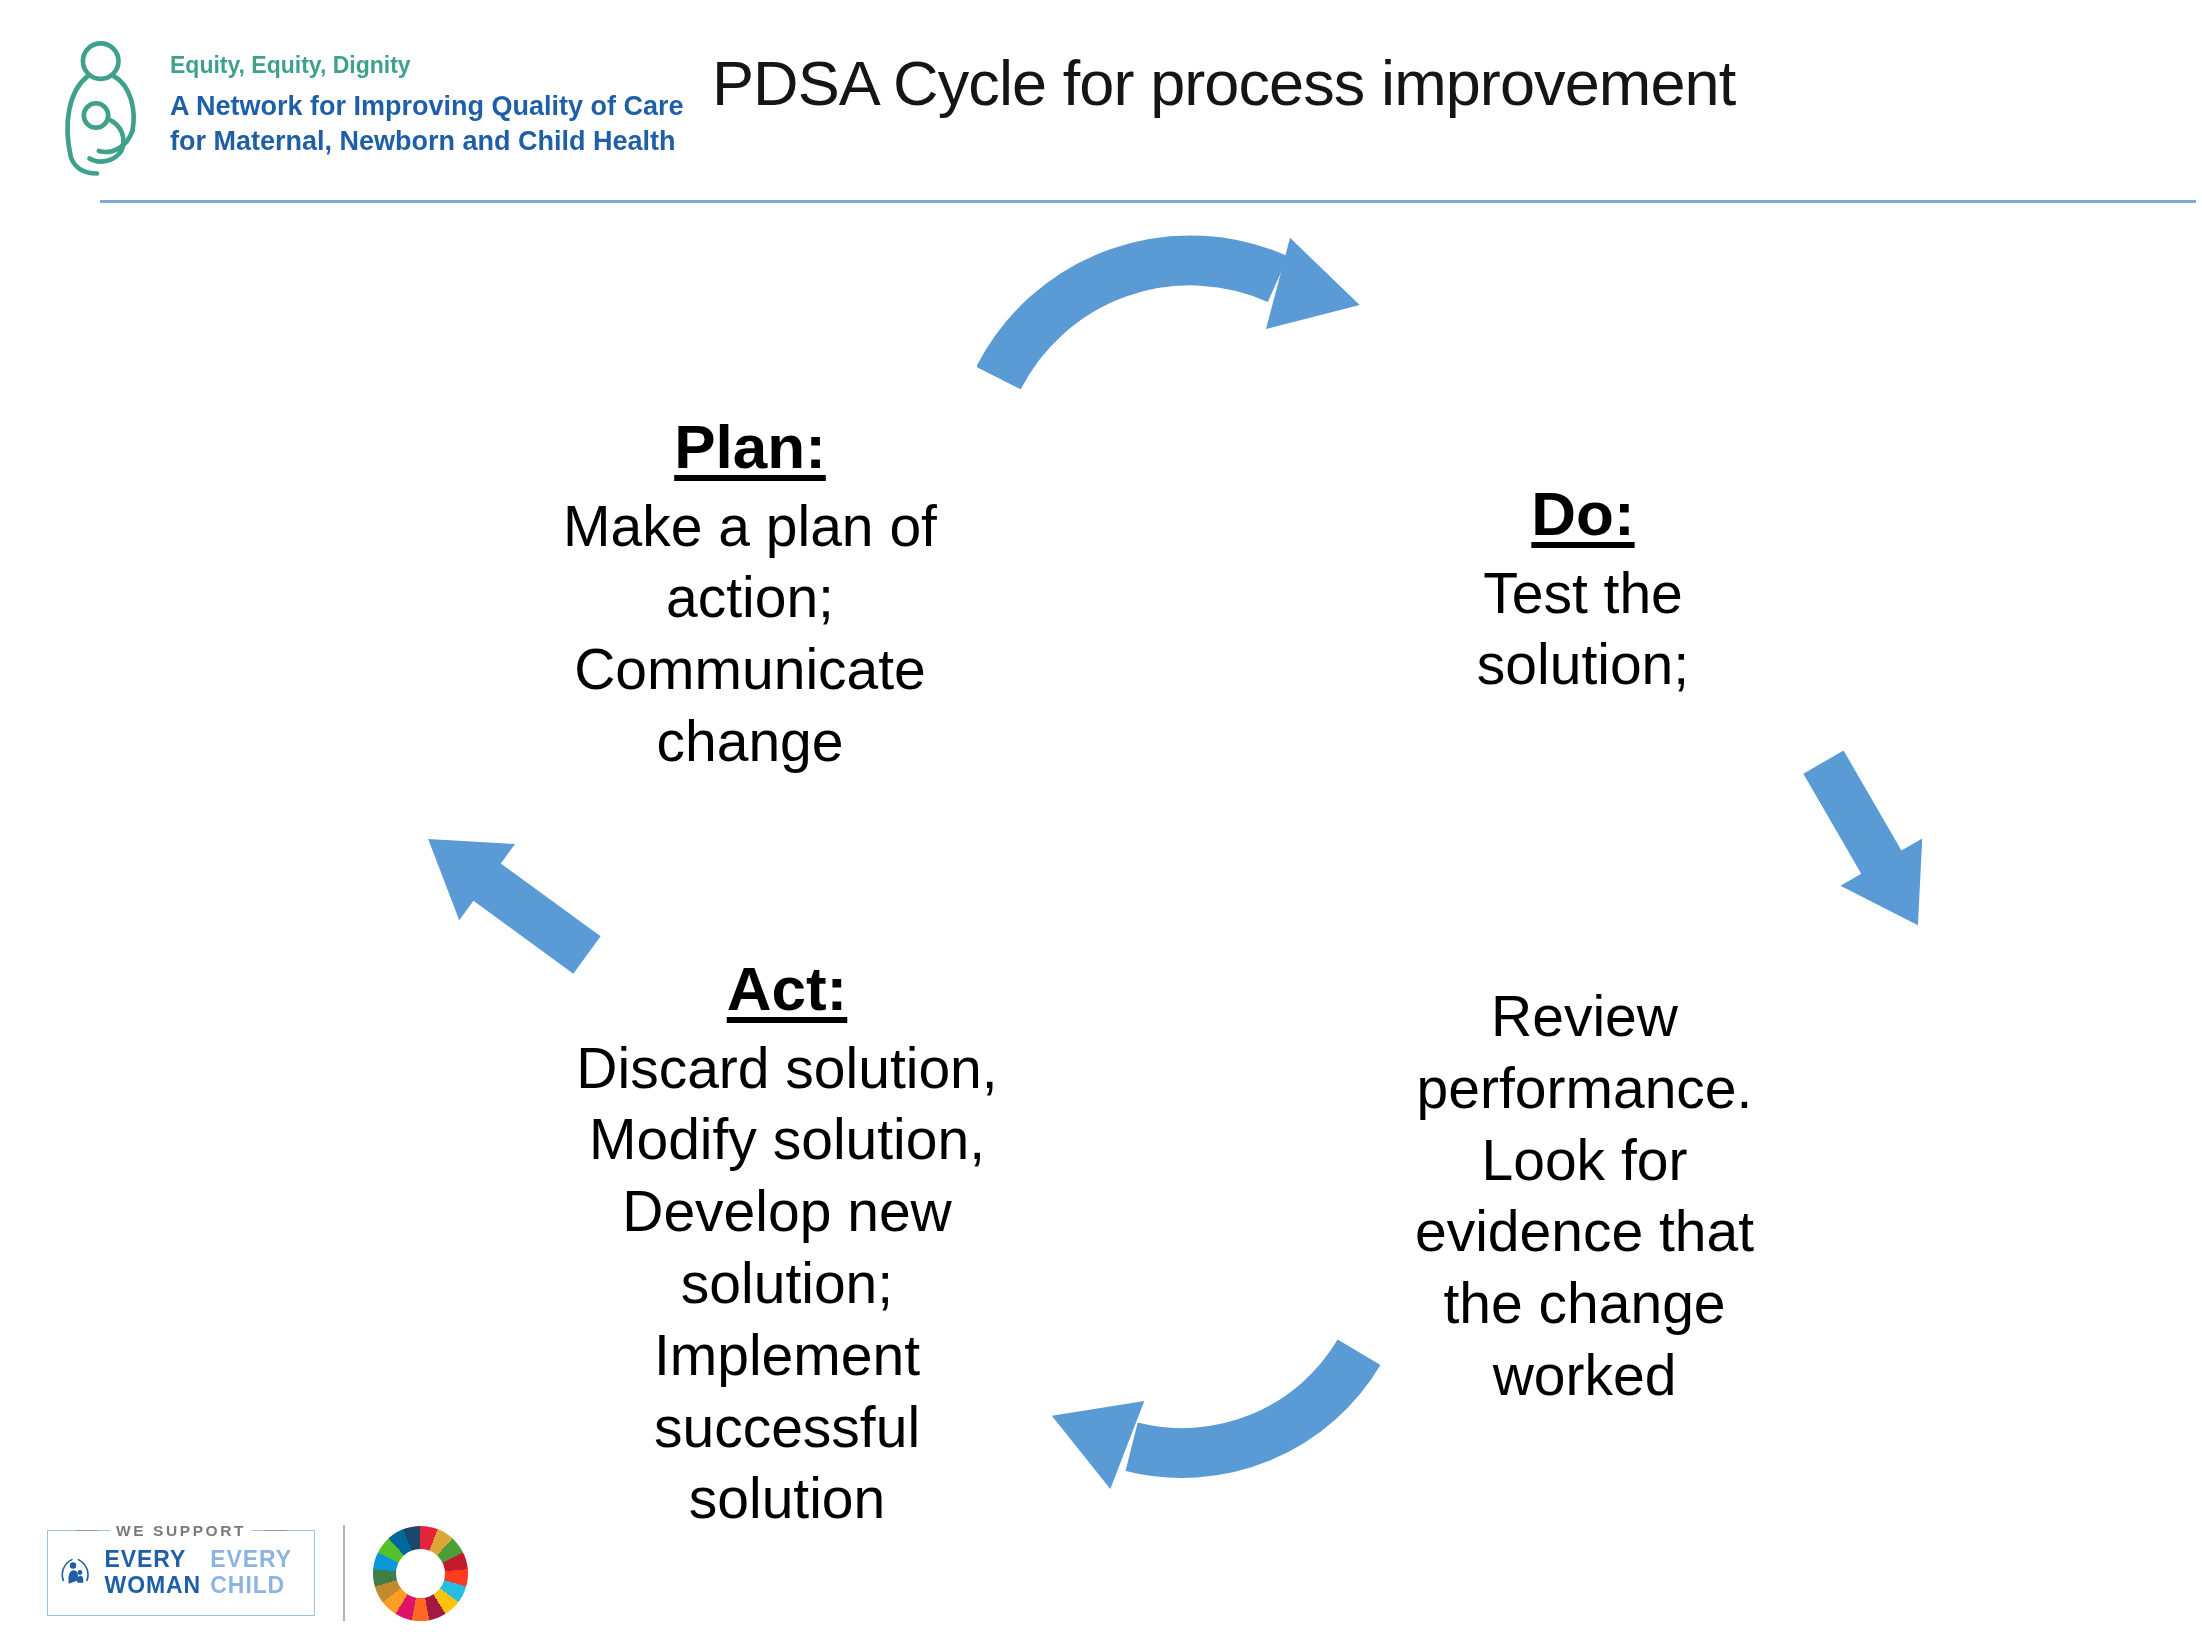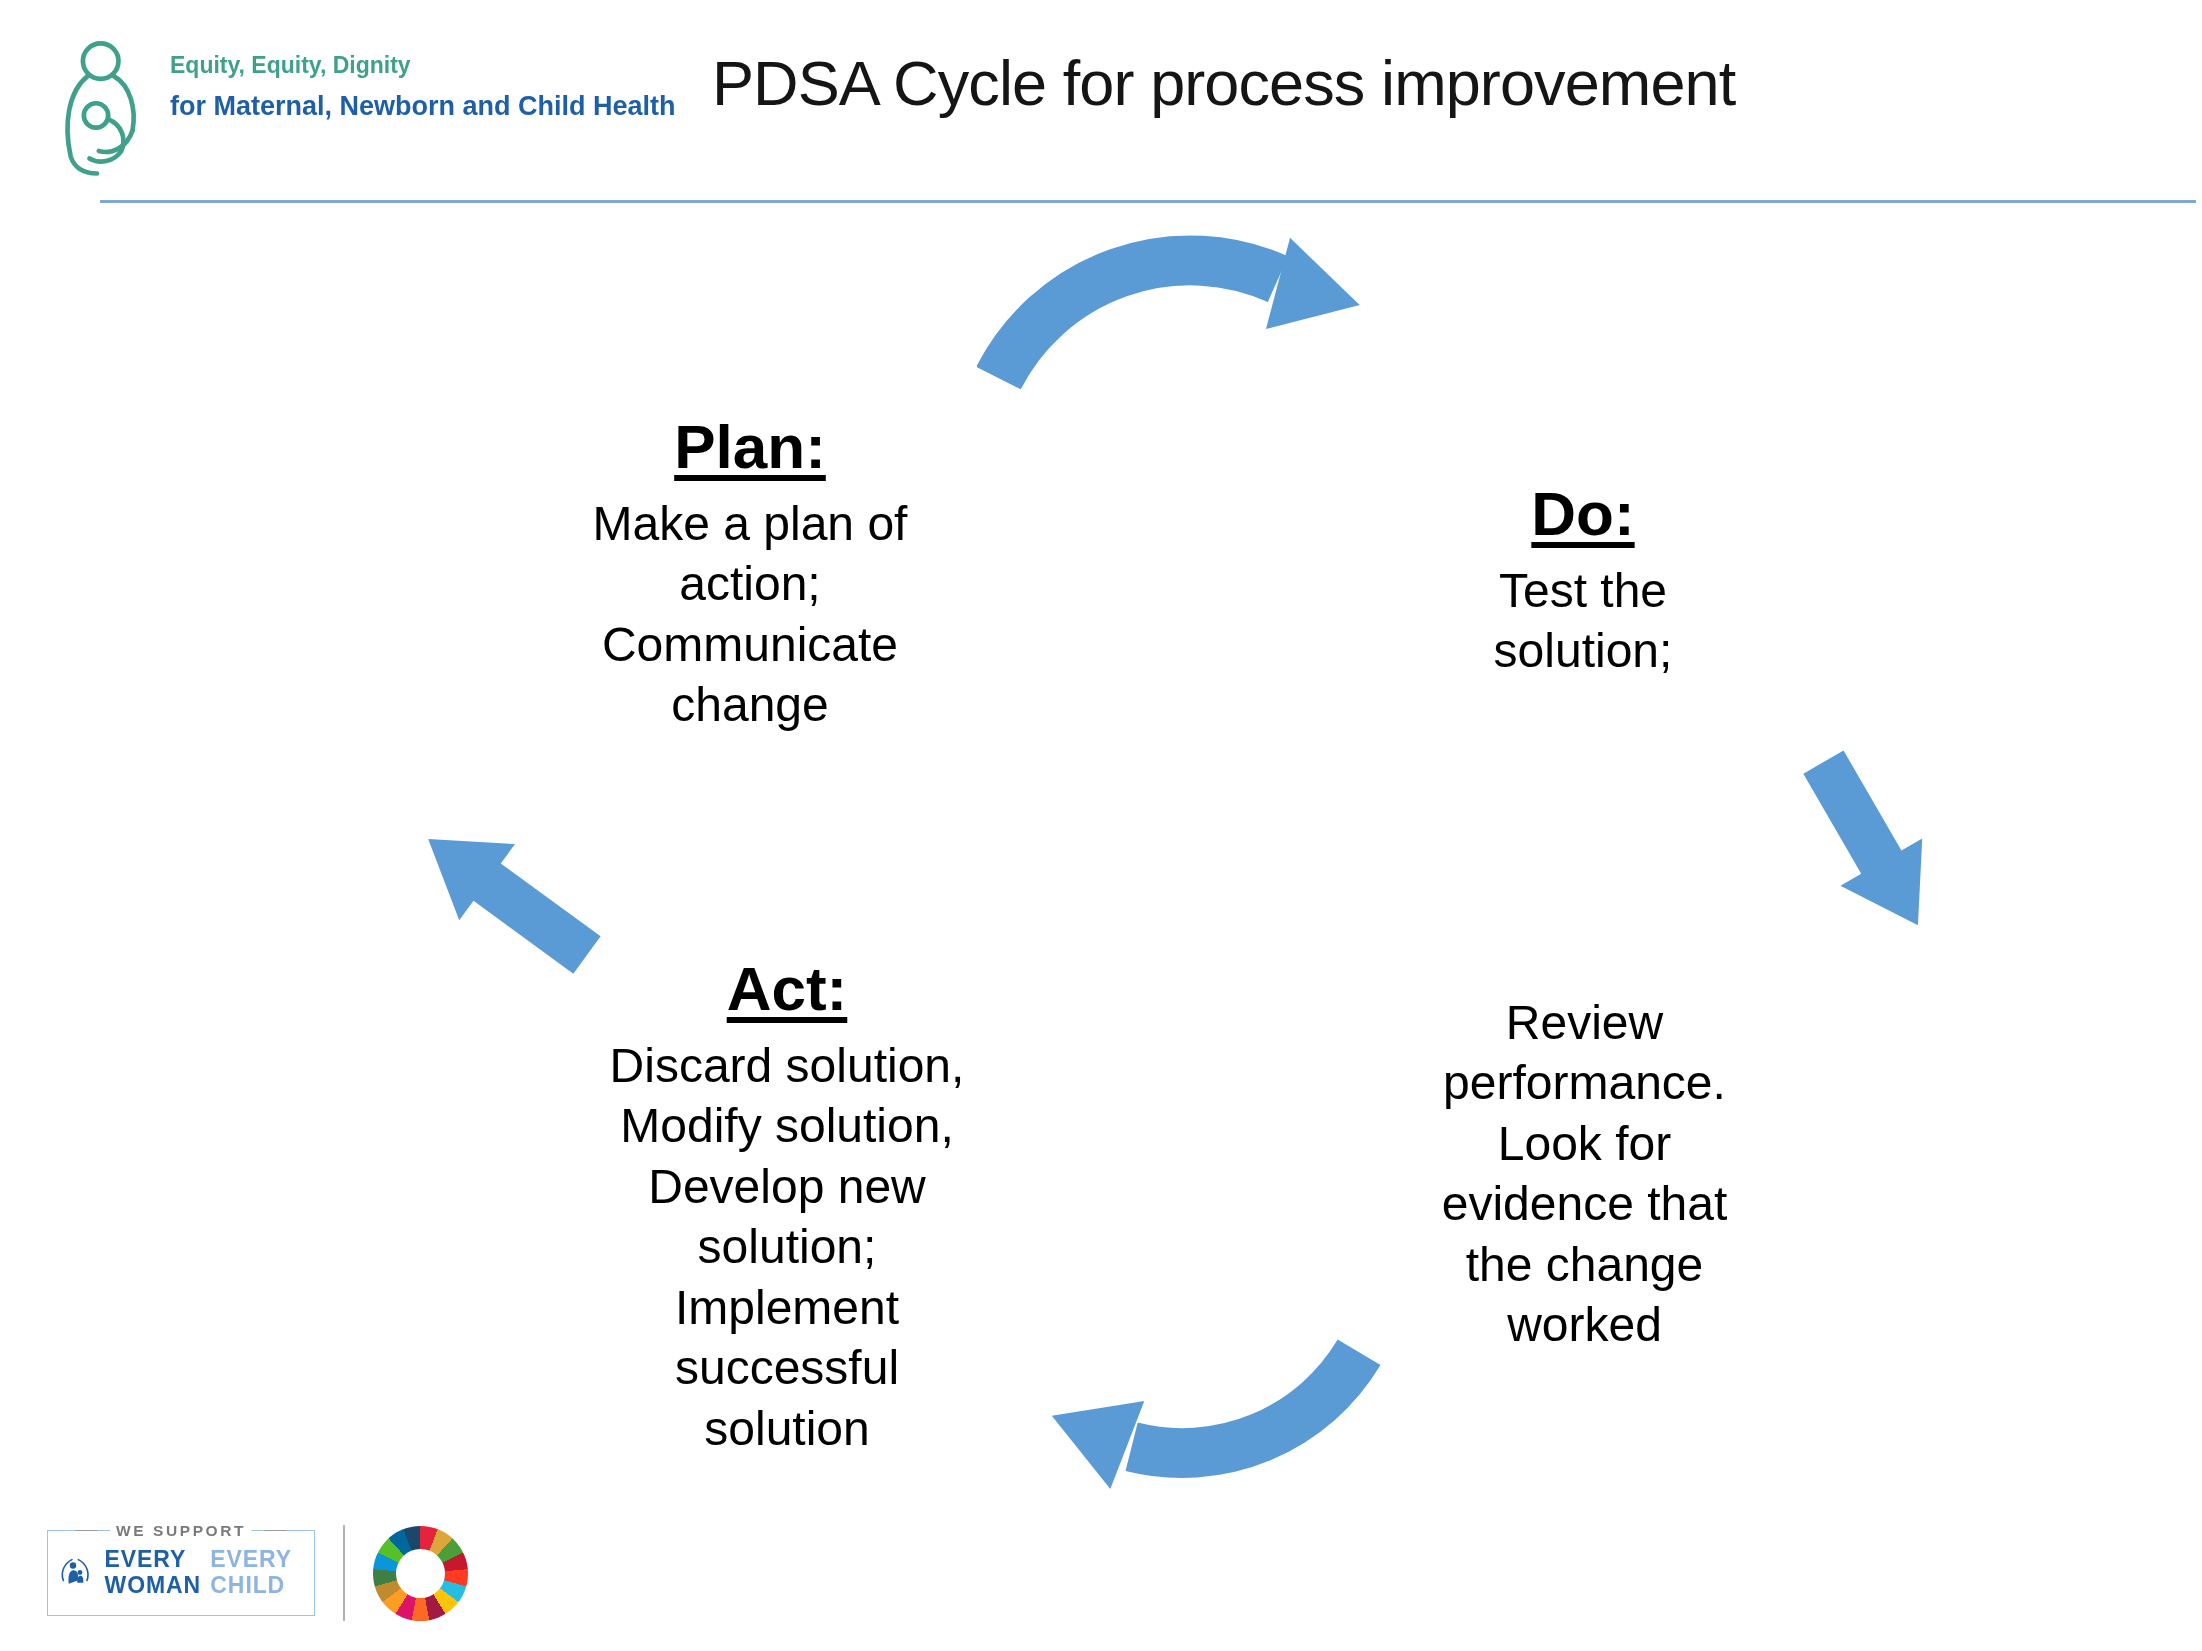--- a/index.html
+++ b/index.html
@@ -18,21 +18,21 @@
   .header-rule{position:absolute;left:100px;top:200px;right:6.9px;height:2.6px;background:#7fa8d9;}
   .qed-logo-icon{position:absolute;left:52px;top:33px;}
   .qed-text{position:absolute;left:170px;top:52px;}
   .qed-tagline{font-size:23px;font-weight:bold;color:var(--teal);margin-bottom:10.3px;}
   .qed-line{font-size:27px;font-weight:bold;color:var(--brand-blue);line-height:1.3;}
 
   
   .node{position:absolute;text-align:center;}
   .node-heading{font-size:62px;font-weight:bold;text-decoration:underline;
                 text-underline-offset:6.9px;margin:0 0 8.6px 0;}
-  .node-body{font-size:48px;line-height:1.26;margin:12px;white-space:pre-line;}
+  .node-body{font-size:57px;line-height:1.26;margin:0;white-space:pre-line;}
   .node-plan {left:492px;  top:411px;  width:516px;}
   .node-do   {left:1411px; top:478px;  width:344px;}
   .node-study{left:1361px; top:981px; width:447px;}
   .node-act  {left:503px;  top:953px; width:568px;}
 
   
   .arrow{position:absolute;}
   .arrow-top   {left:977px;top:206px;}
   .arrow-right {left:1759px;top:749px;}
   .arrow-bottom{left:1041px;top:1318px;}
@@ -66,20 +66,21 @@
       <path d="M38 42 C 18 58, 12 92, 20 128 C 24 140, 34 146, 48 146"></path>
       <path d="M66 42 C 84 52, 90 78, 86 100"></path>
       <circle cx="47" cy="84" r="13"></circle>
       <path d="M60 88 C 74 94, 80 108, 74 122 C 66 134, 50 136, 40 130"></path>
       <path d="M86 100 C 80 118, 64 126, 50 122"></path>
     </g>
   </svg>
 
   <div class="qed-text">
     <div class="qed-tagline">Equity, Equity, Dignity</div>
+    <div class="qed-line">A Network for Improving Quality of Care</div>
     <div class="qed-line">for Maternal, Newborn and Child Health</div>
   </div>
 
   <h1 class="page-title">PDSA Cycle for process improvement</h1>
   <div class="header-rule"></div>
 
   <svg class="arrow arrow-top" width="387" height="185" viewBox="0 0 450 215">
     <path d="M 25 200 A 250 250 0 0 1 350 85" style="stroke:var(--arrow)" stroke-width="58" fill="none"></path>
     <polygon points="336,143 364,37 445,115" style="fill:var(--arrow)"></polygon>
   </svg>

